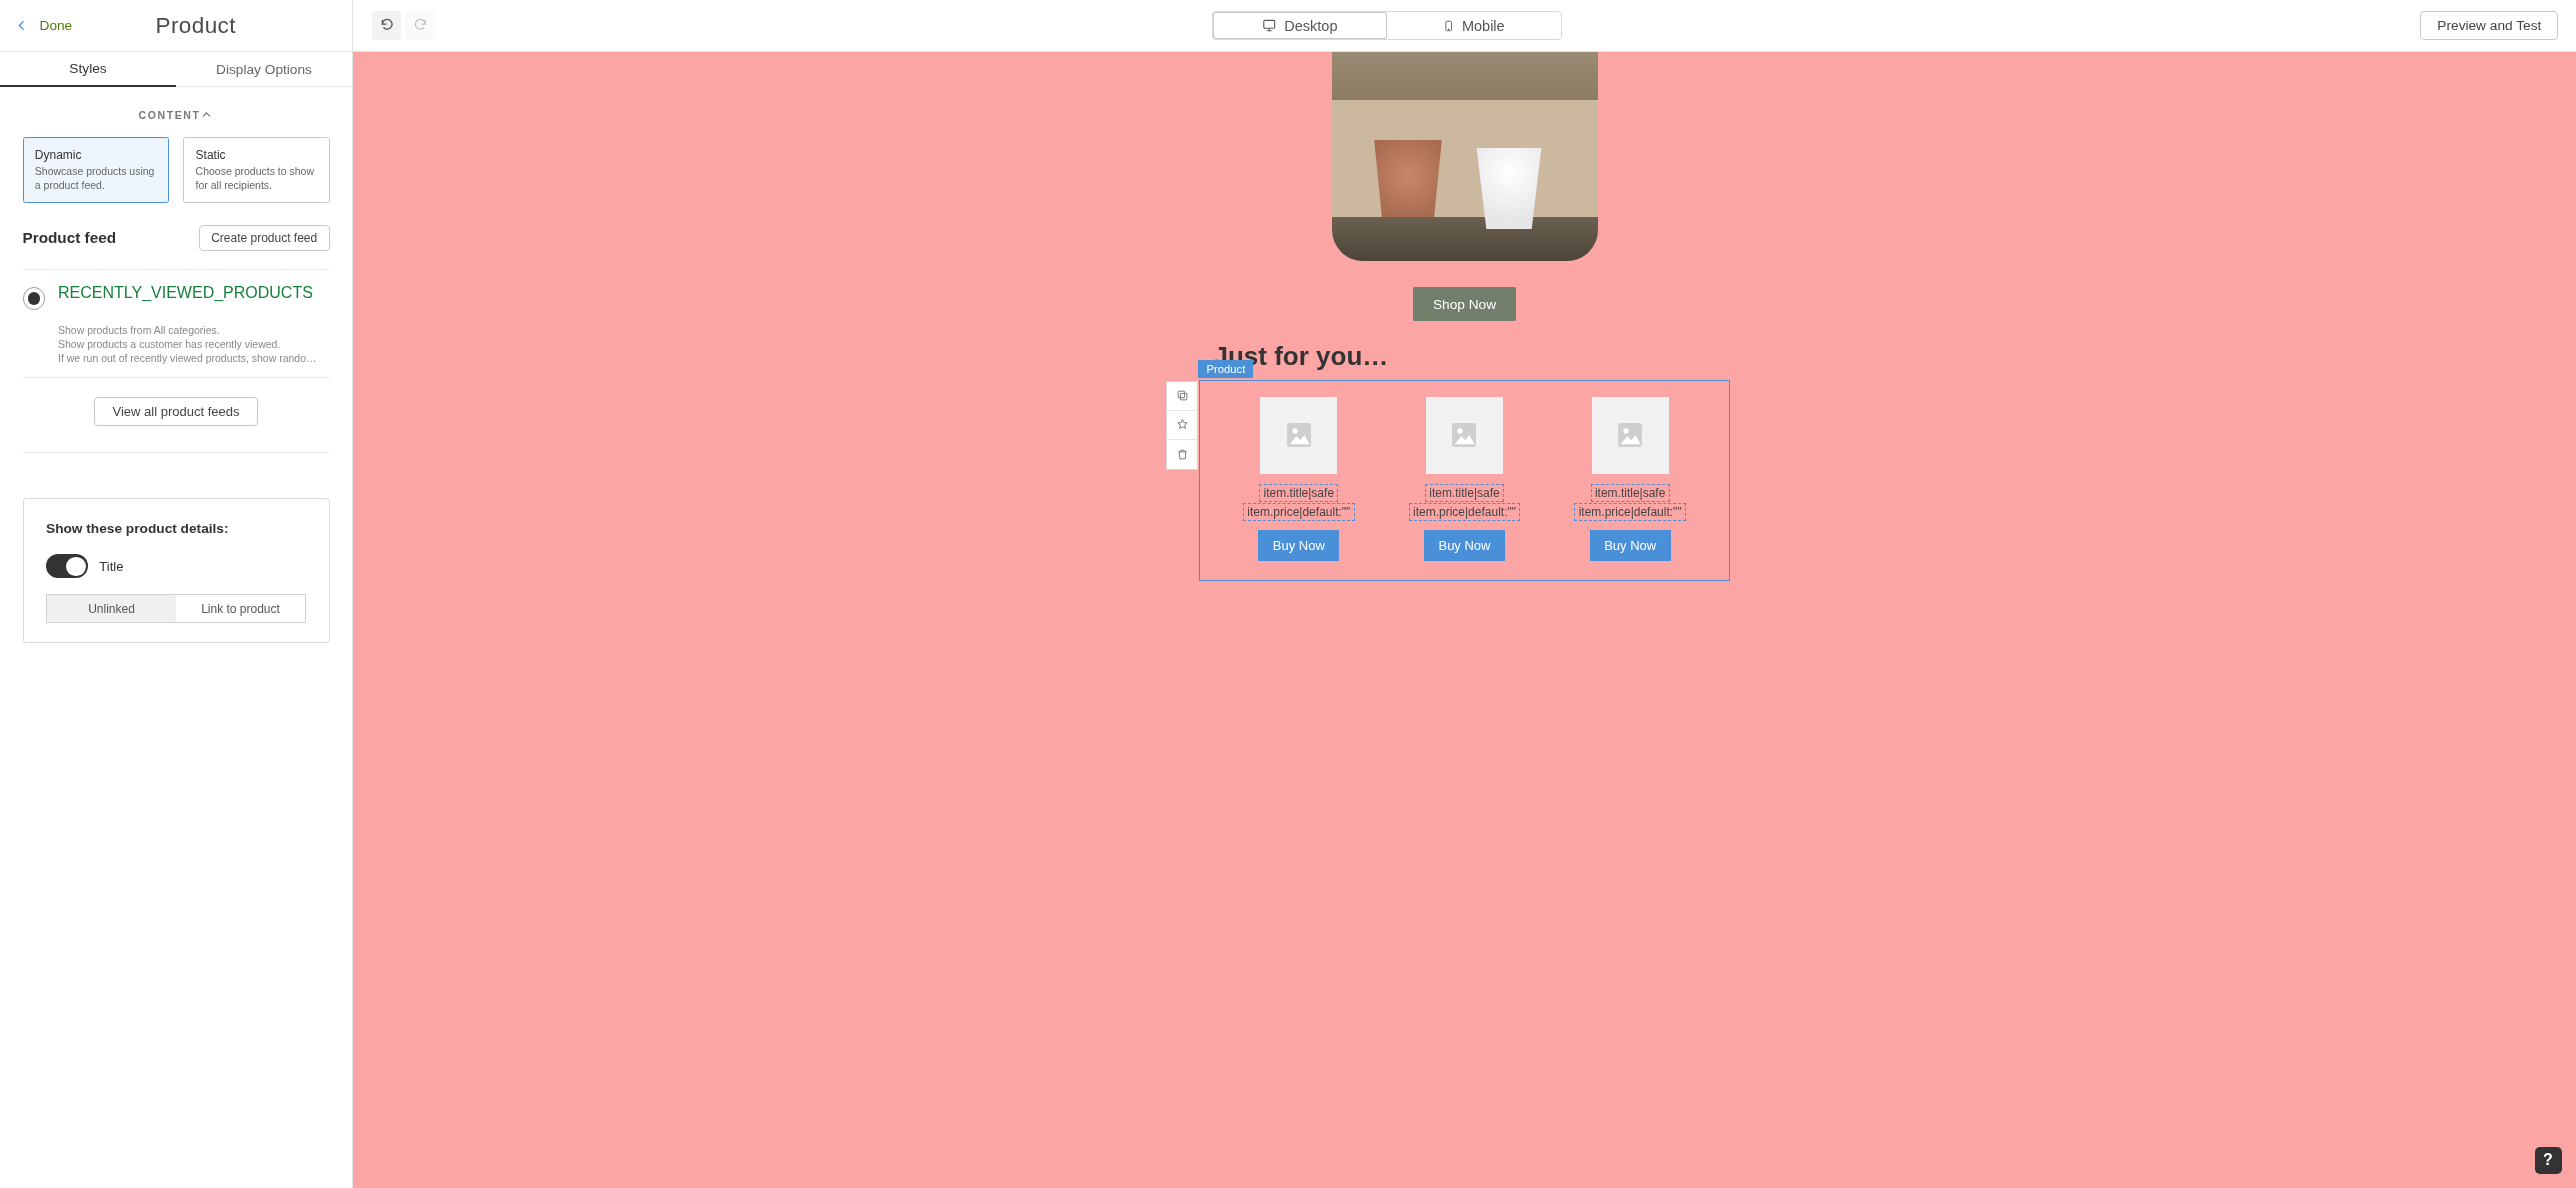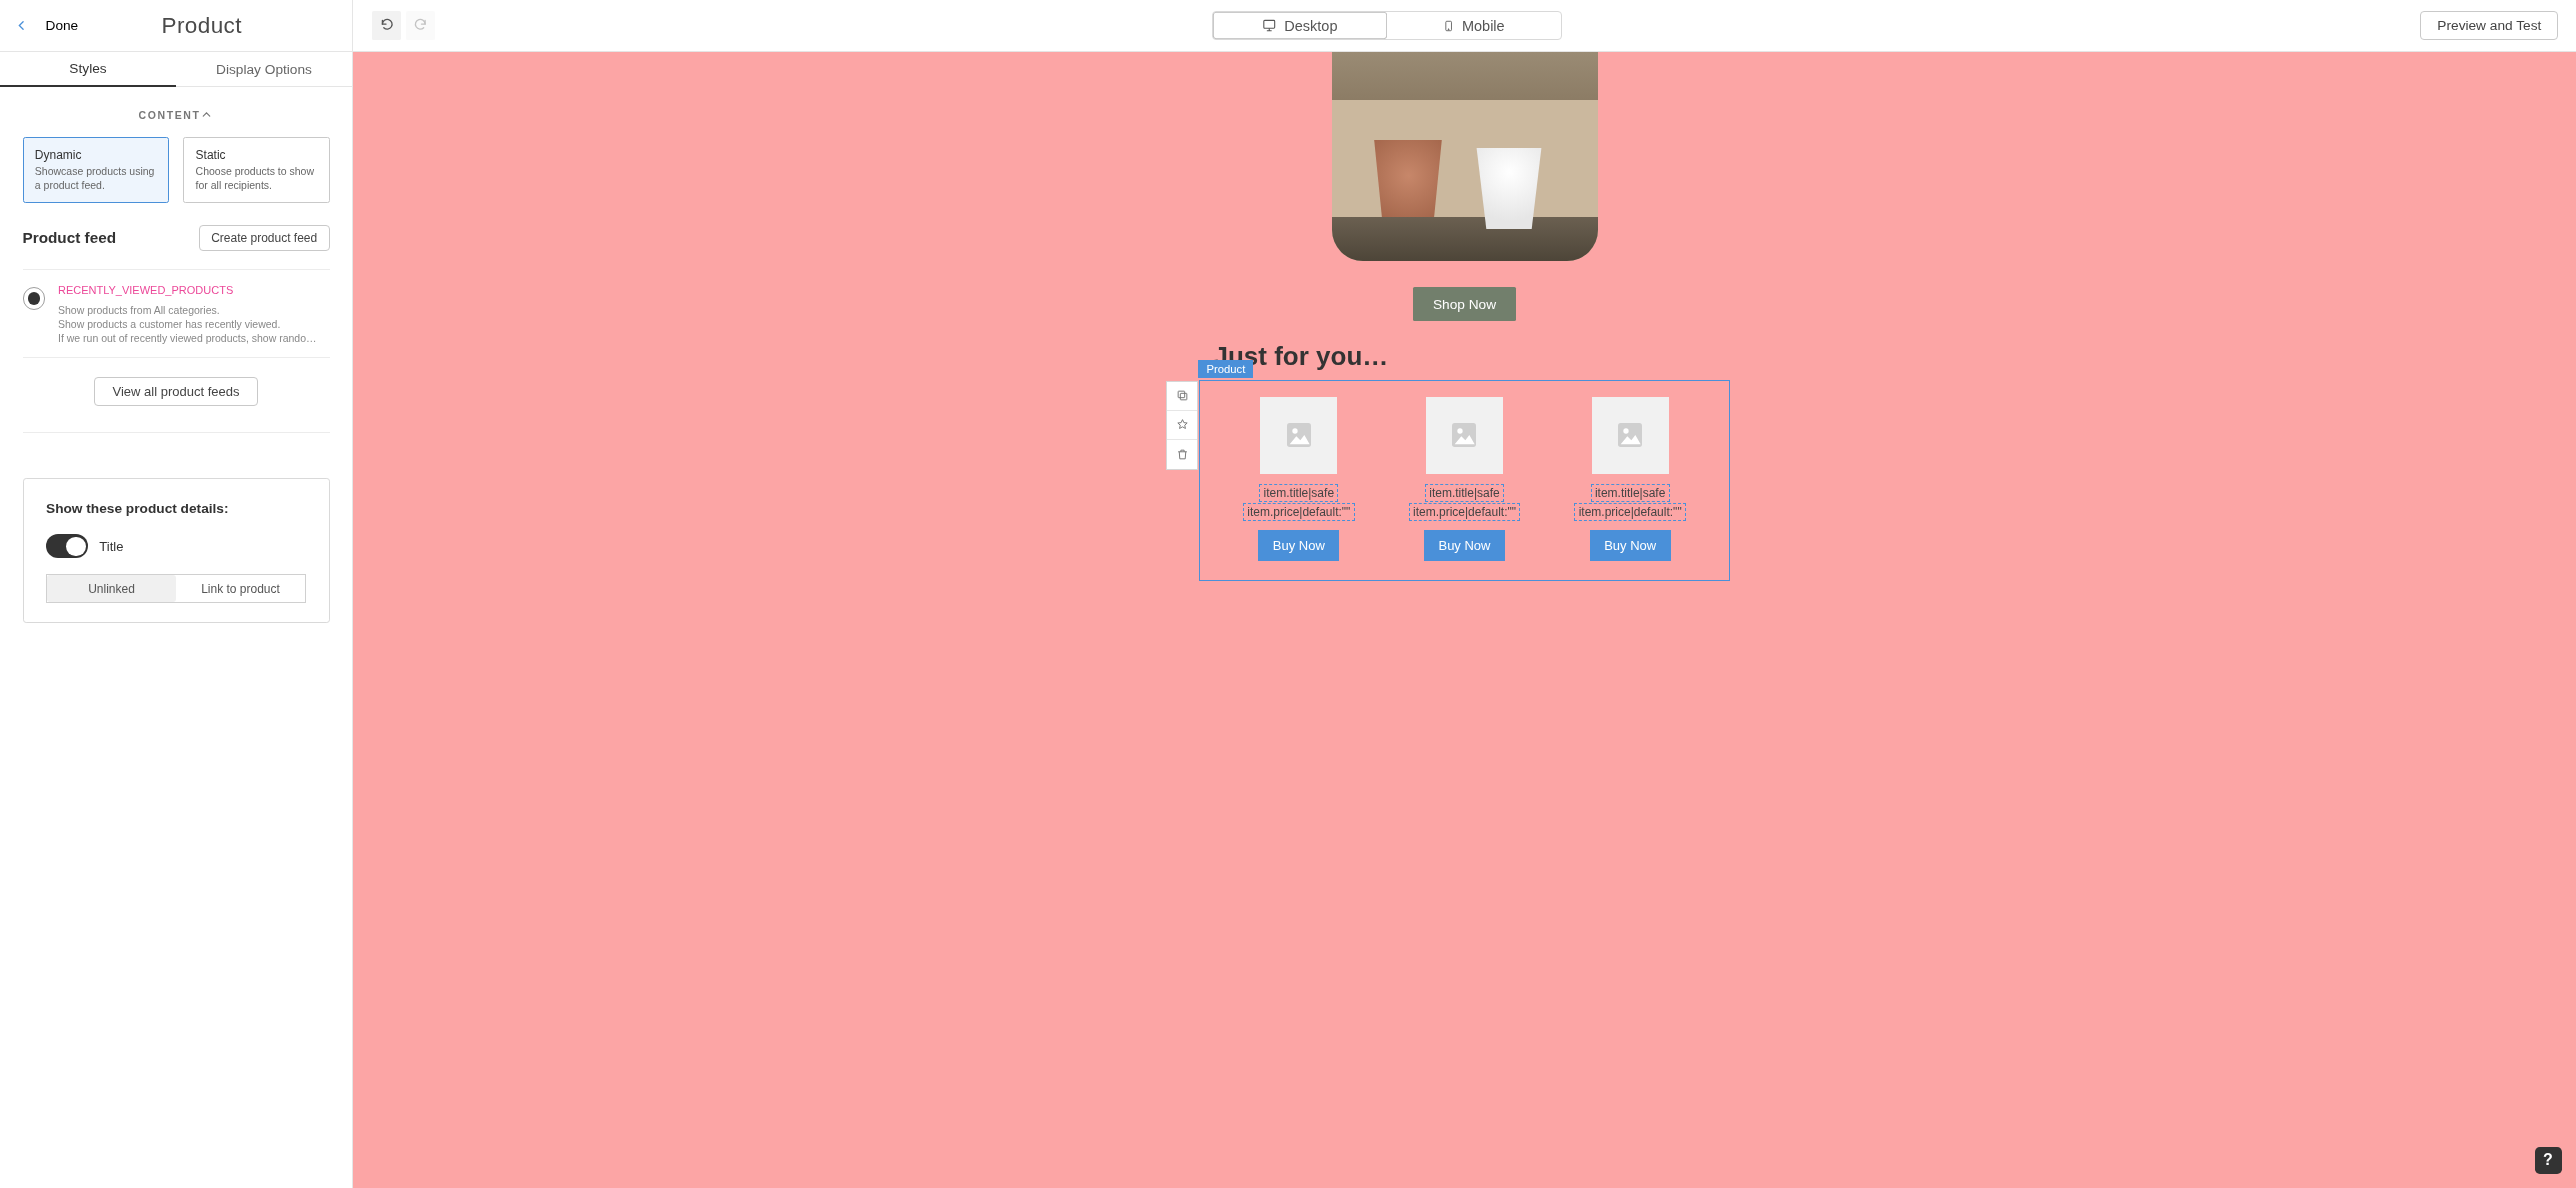--- a/index.html
+++ b/index.html
@@ -20,22 +20,22 @@
     height: 100%;
     display: flex;
     align-items: center;
     padding-left: 14.5px;
     border-right: 0.8px solid #e5e5e5;
     gap: 11.3px;
   }
   .done-link {
     display: flex;
     align-items: center;
-    gap: 18px;
-    color: #000000;
+    gap: 12px;
+    color: #4d7c0f;
     cursor: pointer;
     font-size: 13.7px;
   }
   .done-link svg { stroke: #4a90d9; }
   .panel-title {
     font-size: 22.5px;
     font-weight: 400;
     color: #4a4a4a;
     margin-left: 72px;
     letter-spacing: 0.4px;
@@ -167,21 +167,21 @@
   }
   .radio{
     width:22.5px; height:22.5px; border-radius:50%;
     border:0.8px solid #9e9e9e; position:relative; flex-shrink:0;
     margin-top:3.2px;
   }
   .radio.checked::after{
     content:""; position:absolute; inset:4px; border-radius:50%;
     background:#333;
   }
-  .feed-item .name{ font-size:11px; color:#ec4899; margin-bottom:7px;}
+  .feed-item .name{ font-size:16px; color:#15803d; margin-bottom:21px;}
   .feed-item .meta{ font-size:10.5px; color:#888; line-height:1.35;}
 
   .center{ display:flex; justify-content:center; }
   .btn-outline.mid{ font-size:13px; padding:6.4px 17.7px; margin:11.3px 0 17.7px;}
 
   .detail-box{
     border:0.8px solid #d9d9d9; border-radius:3.2px;
     margin: 37px 22.5px 24px;
     padding: 22.5px 22.5px 19.3px;
   }

